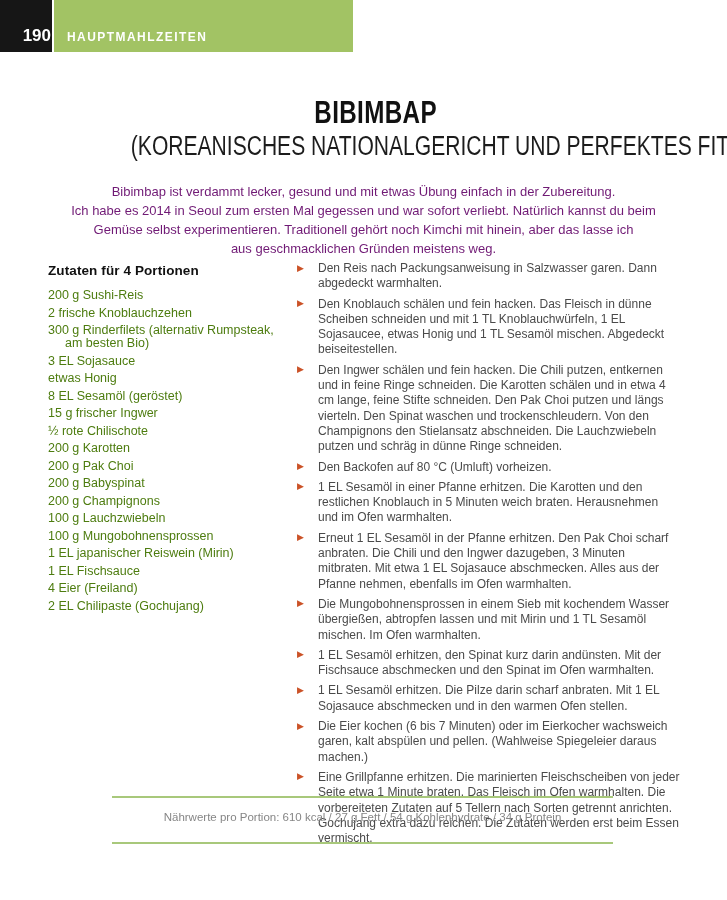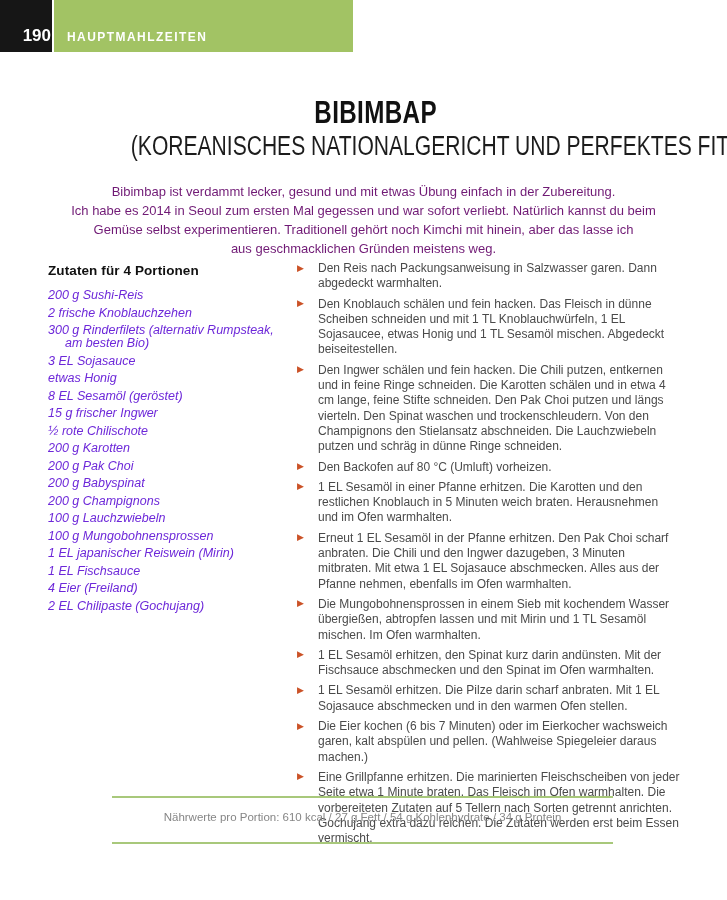--- a/index.html
+++ b/index.html
@@ -53,21 +53,21 @@
     margin-top: 8px;
   }
 
   
   .ingredients-col { position: absolute; top: 263px; left: 48px; width: 240px; }
   .ingredients-heading {
     font-weight: bold; font-size: 13.5px; color: #111111; margin-bottom: 11px;
     letter-spacing: 0.1px;
   }
   .ingredient {
-    font-style: italic; font-size: 12.5px; color: #6d28d9;
+    font-size: 12.5px; color: #4d7c0f;
     line-height: 13px; margin-bottom: 4.5px;
     padding-left: 17px; text-indent: -17px;
   }
 
   .instructions-col { position: absolute; top: 261px; left: 297px; width: 384px; }
   .step { position: relative; margin-bottom: 5px; padding-left: 21px; }
   .step .bullet {
     position: absolute; left: 0; top: 2.5px;
     color: #cb5227; font-size: 9px; line-height: 1;
     font-family: "DejaVu Sans", sans-serif;

